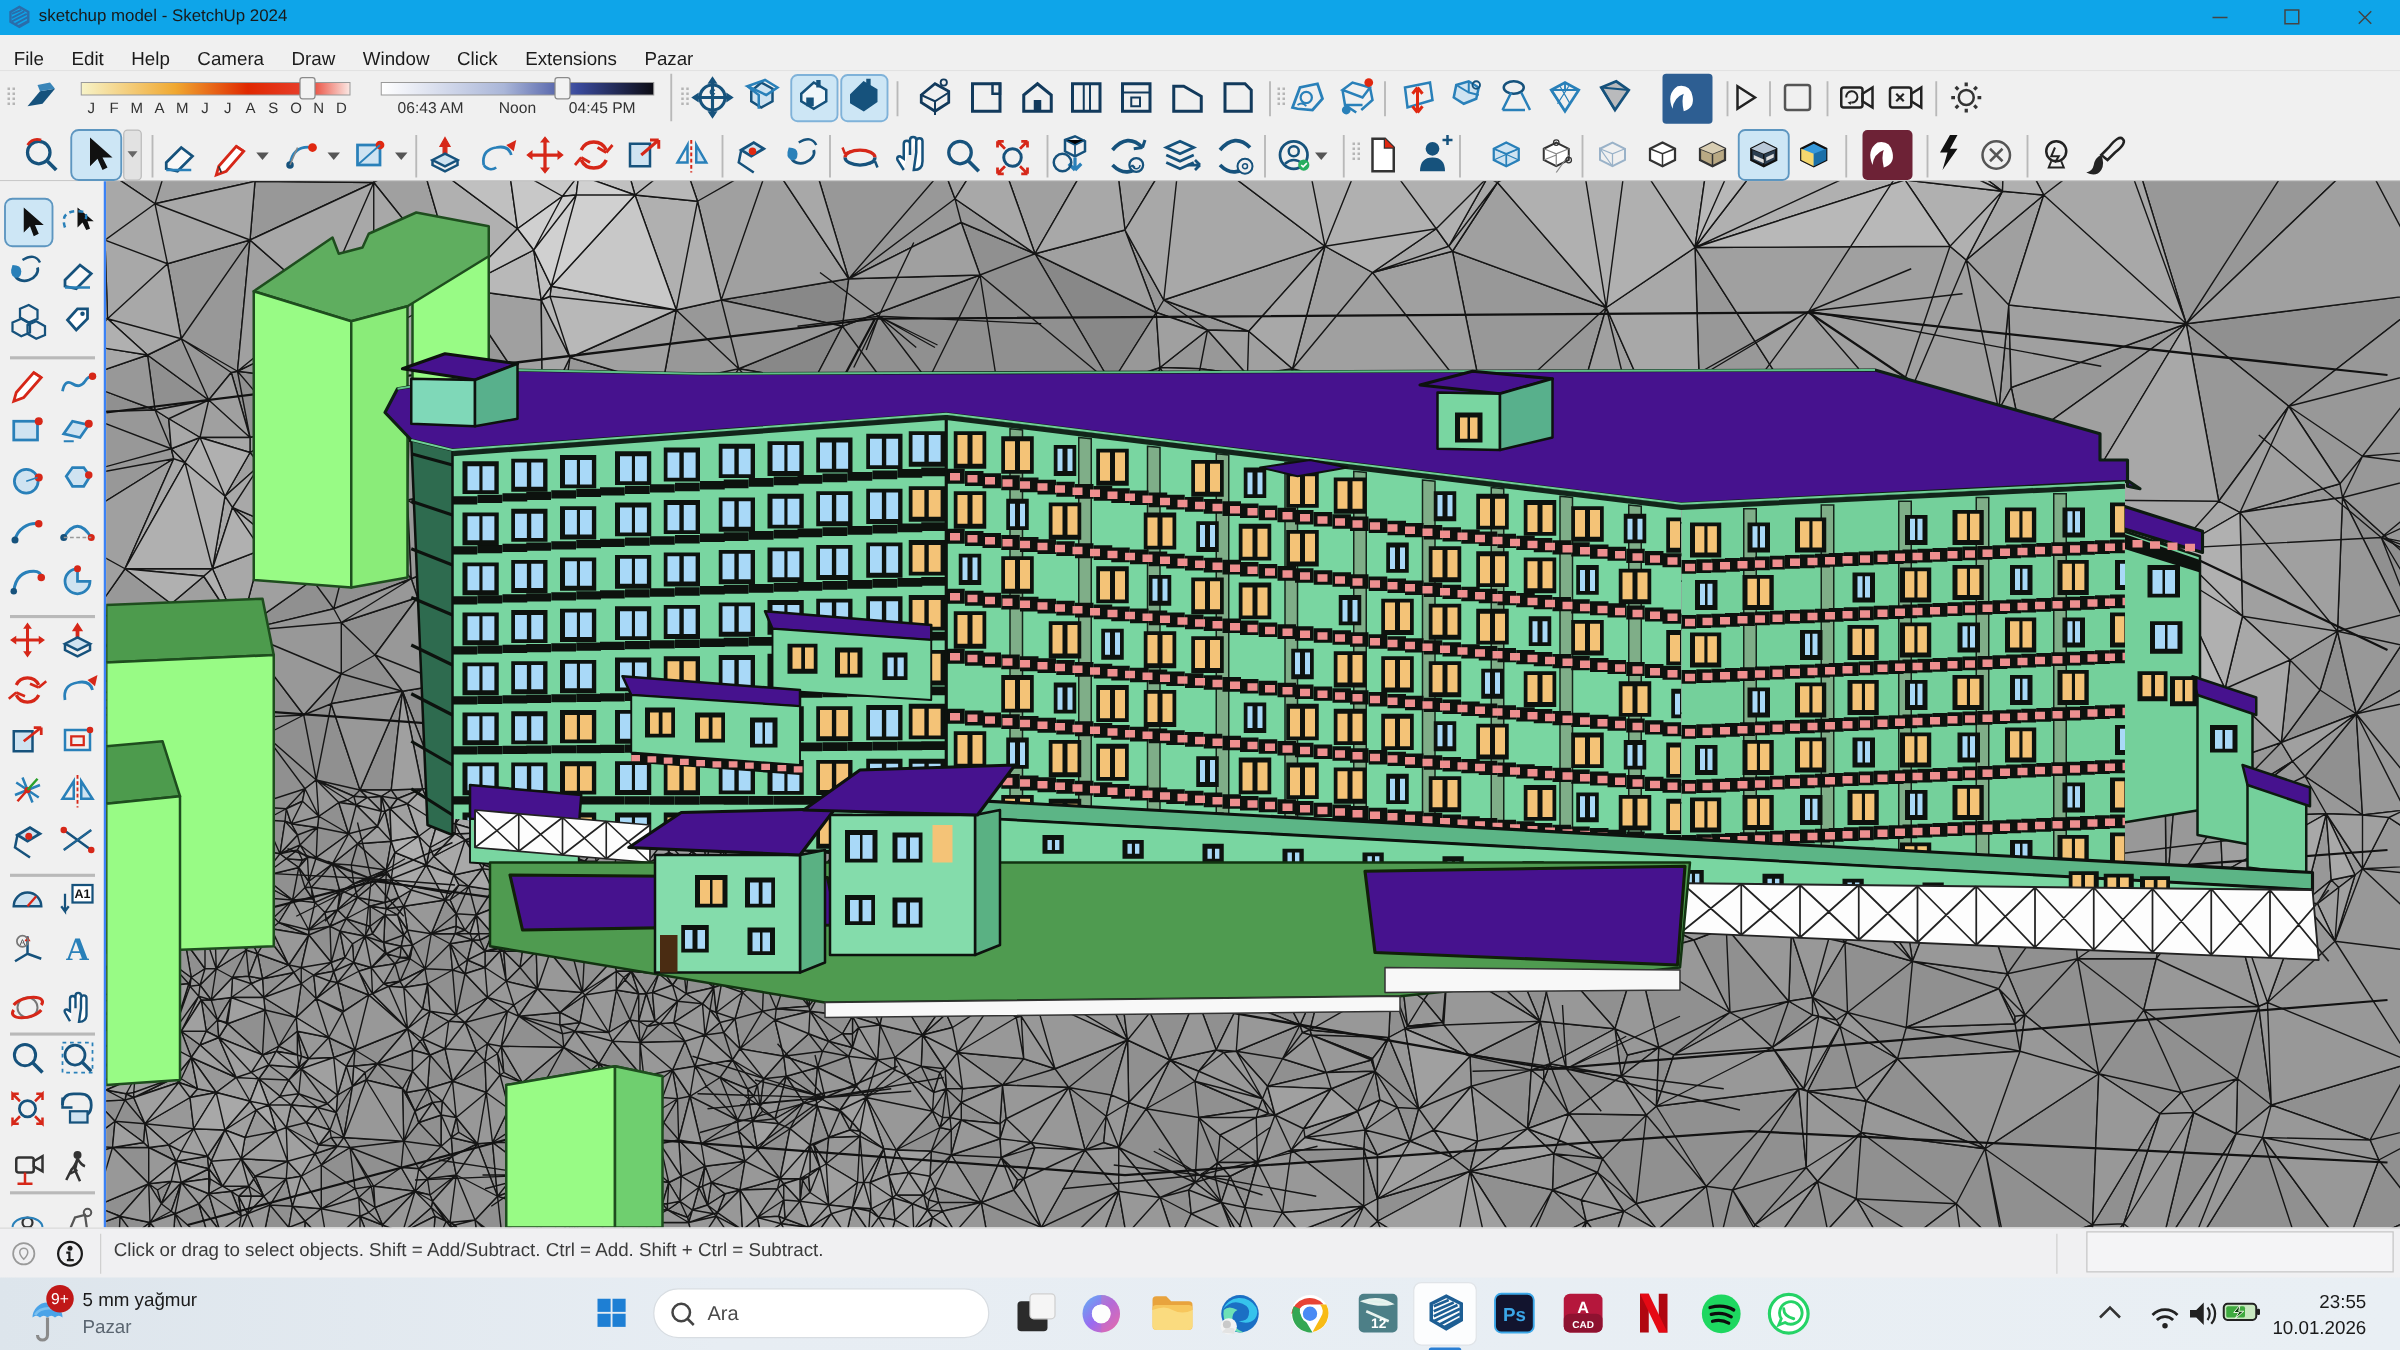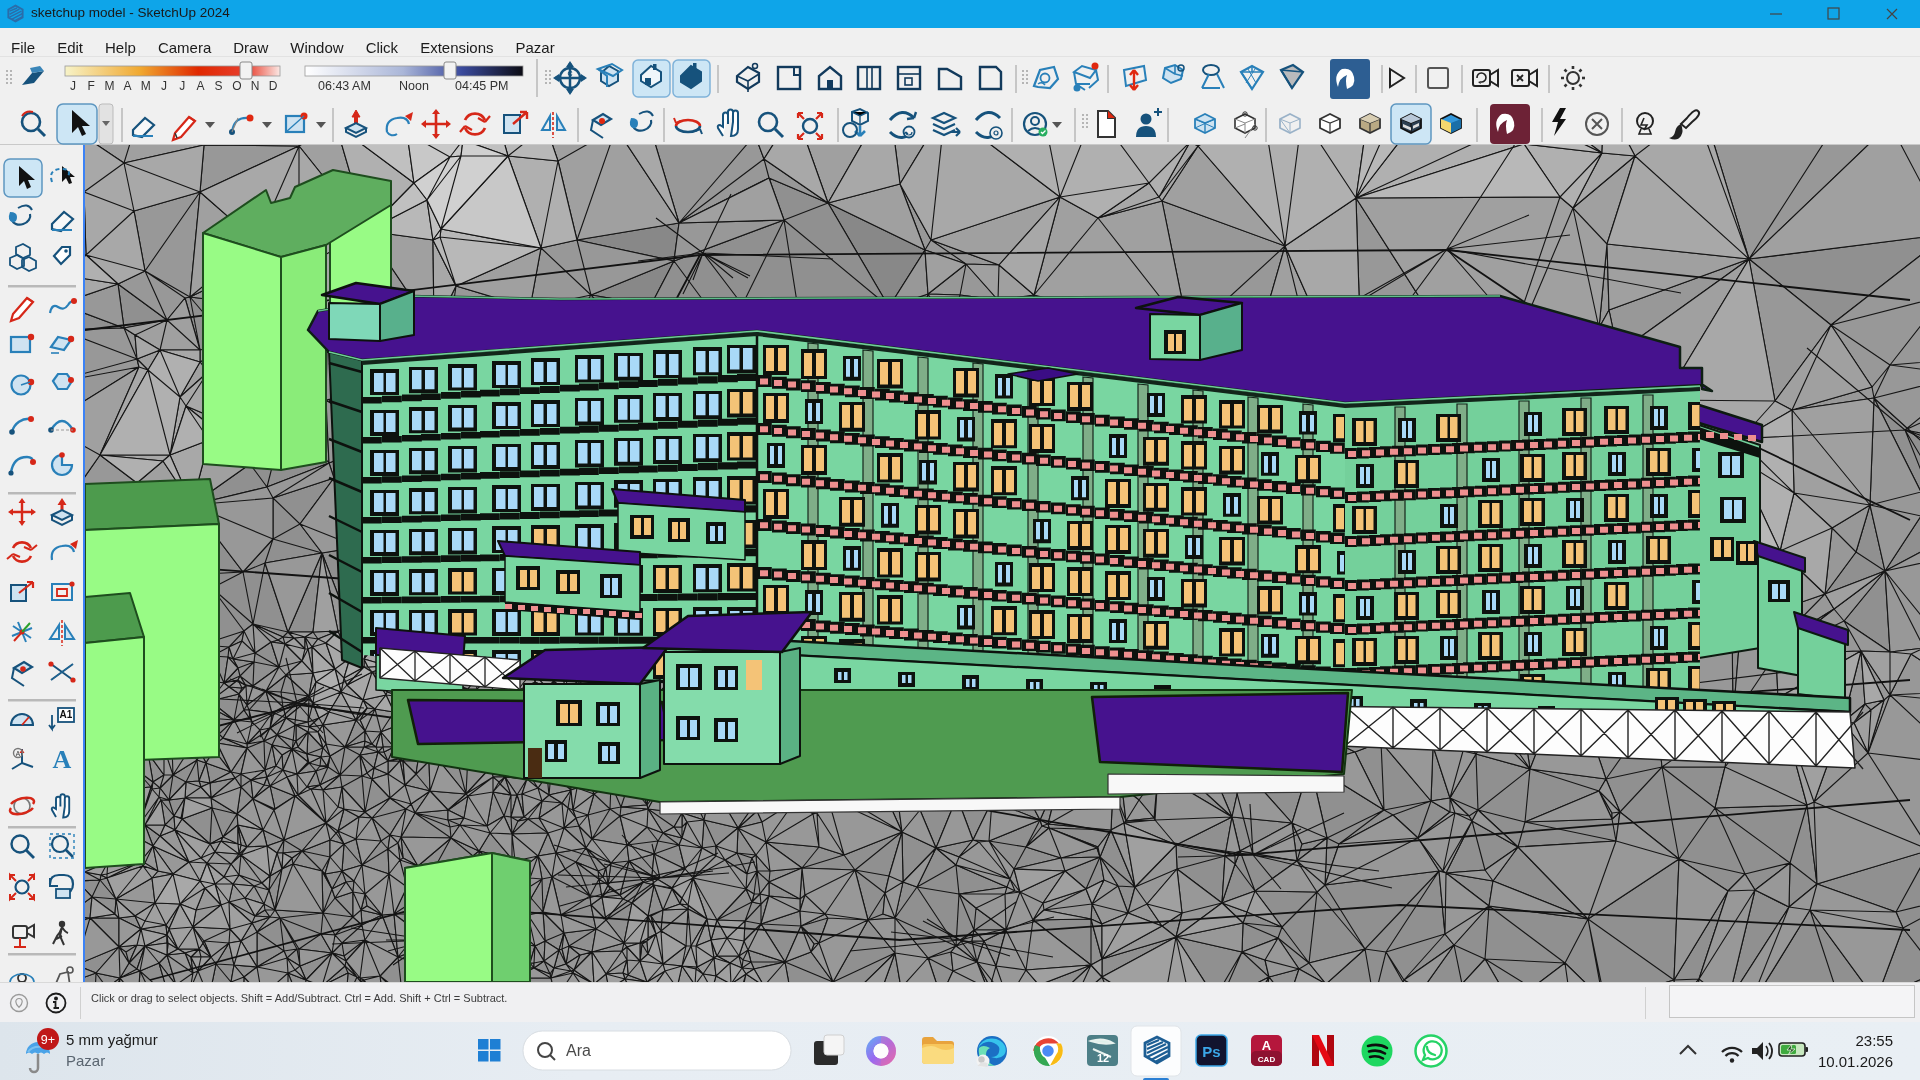--- a/index.html
+++ b/index.html
@@ -763,21 +763,21 @@
     </svg></div>
 <div class="abs" id="statusbar">
  <svg class="abs" style="left:0;top:0" width="90" height="40" viewBox="0 0 90 40">
   <circle cx="19" cy="20" r="8.5" fill="none" stroke="#9a9a9a" stroke-width="1.4"></circle>
   <path d="M19 15.5 a3.2 3.2 0 0 1 3.2 3.2 c0 2.4-3.2 5.6-3.2 5.6 s-3.2-3.2-3.2-5.6 a3.2 3.2 0 0 1 3.2-3.2 z" fill="none" stroke="#9a9a9a" stroke-width="1.2"></path>
   <circle cx="56" cy="20" r="9.5" fill="none" stroke="#1b1b1b" stroke-width="1.8"></circle>
   <circle cx="56" cy="15.5" r="2" fill="#1b1b1b"></circle>
   <path d="M53 19 h2.5 v6 M53.5 25 h5.5" stroke="#1b1b1b" stroke-width="1.8" fill="none"></path>
  </svg>
  <div class="abs" style="left:80px;top:4px;width:1px;height:32px;background:#d0d0d0"></div>
- <div class="abs" style="left:91px;top:9px;font-size:11px;color:#3c3c3c">Click or drag to select objects. Shift = Add/Subtract. Ctrl = Add. Shift + Ctrl = Subtract.</div>
+ <div class="abs" style="left:91px;top:9px;font-size:15px;color:#3c3c3c">Click or drag to select objects. Shift = Add/Subtract. Ctrl = Add. Shift + Ctrl = Subtract.</div>
  <div class="abs" style="left:1645px;top:4px;width:1px;height:32px;background:#d0d0d0"></div>
  <div class="abs" style="left:1669px;top:2px;width:246px;height:33px;background:#f4f4f6;border:1px solid #c5c5c5"></div>
 </div>
 <div class="abs" id="taskbar"><svg width="1920" height="58" viewBox="0 0 1920 58">
       <g transform="translate(26,1040) translate(0,-1022)"></g>
       <g transform="translate(38,32)">
         <path d="M-12 0 a12 12 0 0 1 24 0 q-3 -3 -6 0 q-3 -3 -6 0 q-3 -3 -6 0 q-3 -3 -6 0 z" fill="#4aa3e8"></path>
         <path d="M0 0 v14 a4 4 0 0 1 -8 0" fill="none" stroke="#8a8a8a" stroke-width="2.5"></path>
         <path d="M-10 -2 q5 -8 20 -4" fill="none" stroke="#7cc0ef" stroke-width="2"></path>
       </g>

